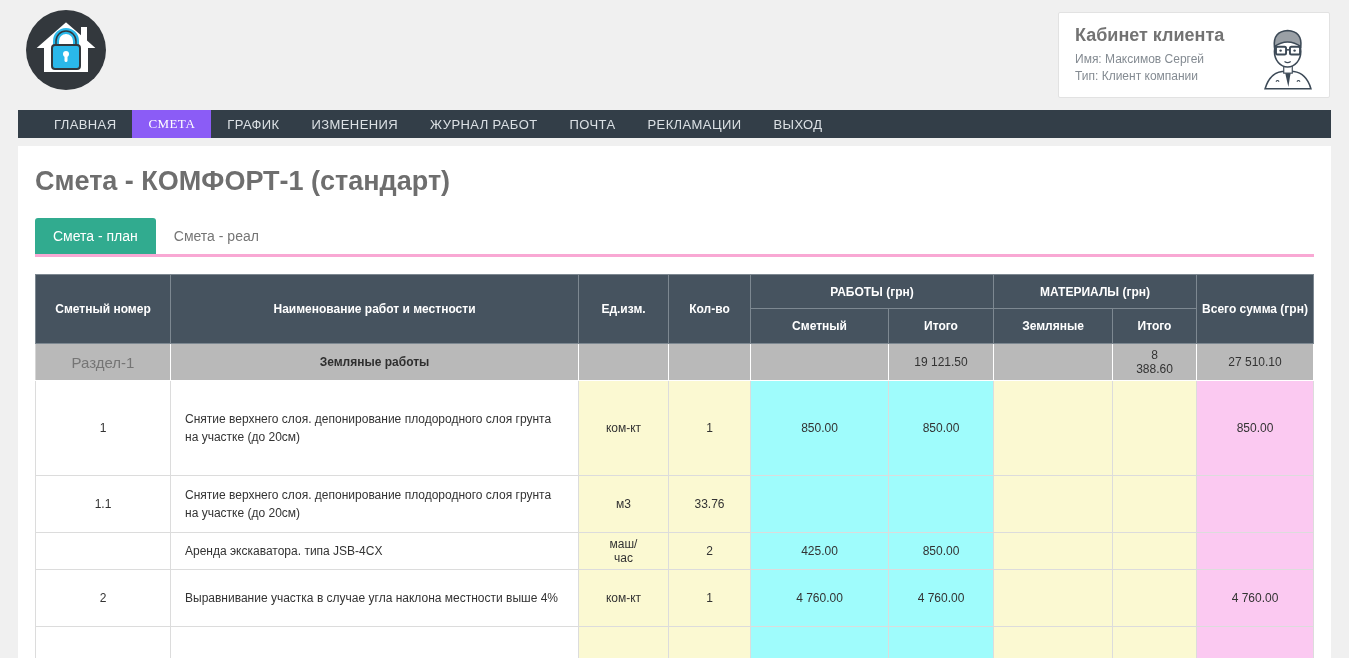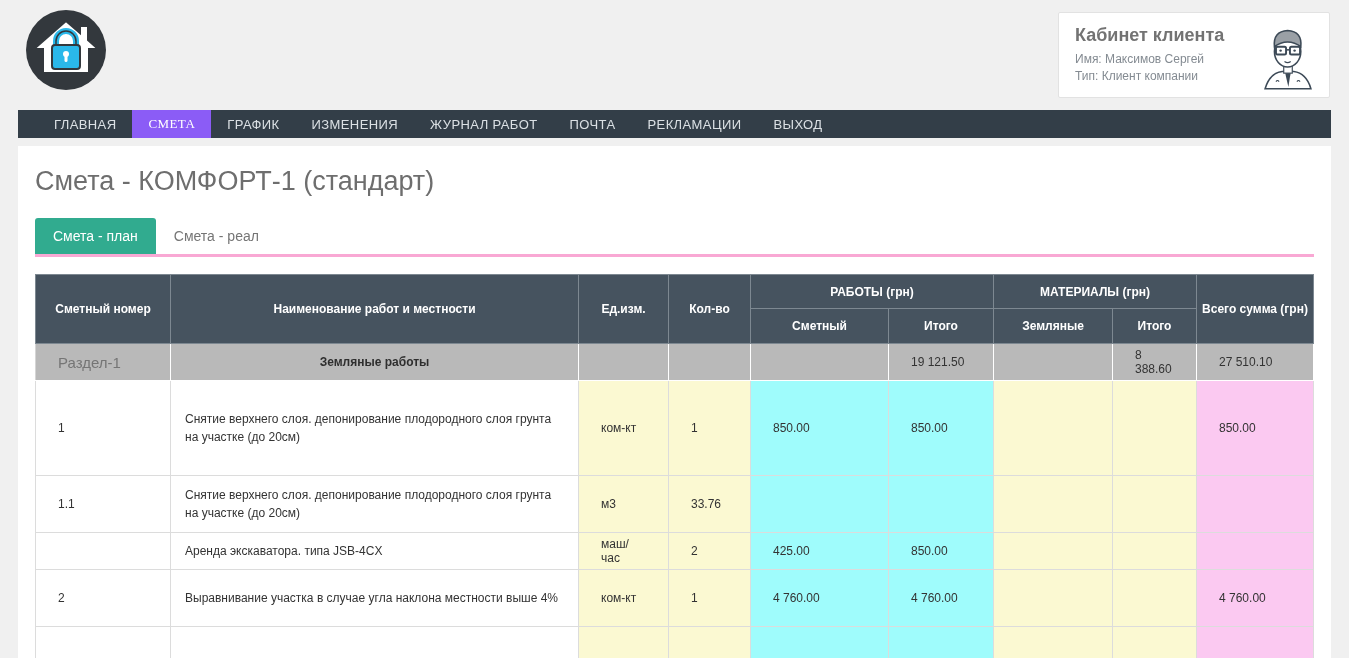--- a/index.html
+++ b/index.html
@@ -65,21 +65,21 @@
   
   .card {
     margin: 8px 18px 0 18px;
     background: #fff;
     min-height: 600px;
     padding: 2px 17px 0 17px;
     box-sizing: border-box;
   }
   .page-title {
     font-size: 27px;
-    font-weight: 400;
+    font-weight: 700;
     color: #6e6e6e;
     margin: 18px 0 0 0;
   }
   .tabs {
     margin-top: 21px;
     border-bottom: 3px solid #f9a8d4;
   }
   .tab {
     display: inline-block;
     padding: 10px 18px;
@@ -104,20 +104,21 @@
     font-weight: 700;
     font-size: 12px;
     border: 1px solid #7d8891;
     text-align: center;
     vertical-align: middle;
   }
   thead tr.tier1 th { height: 31px; }
   thead tr.tier2 th { height: 32px; }
   tbody td {
     border: 1px solid #dcdcdc;
+    text-align: center;
     vertical-align: middle;
     padding: 4px 22px;
     box-sizing: border-box;
   }
   tbody td.col-name { text-align: left; padding: 6px 14px; line-height: 1.5; }
   tbody td.cell-yellow { background: #fbf9d2; }
   tbody td.cell-cyan   { background: #9ffcfc; }
   tbody td.cell-pink   { background: #fbc9f1; }
   tbody tr.section-row td {
     background: #b9b9b9;

